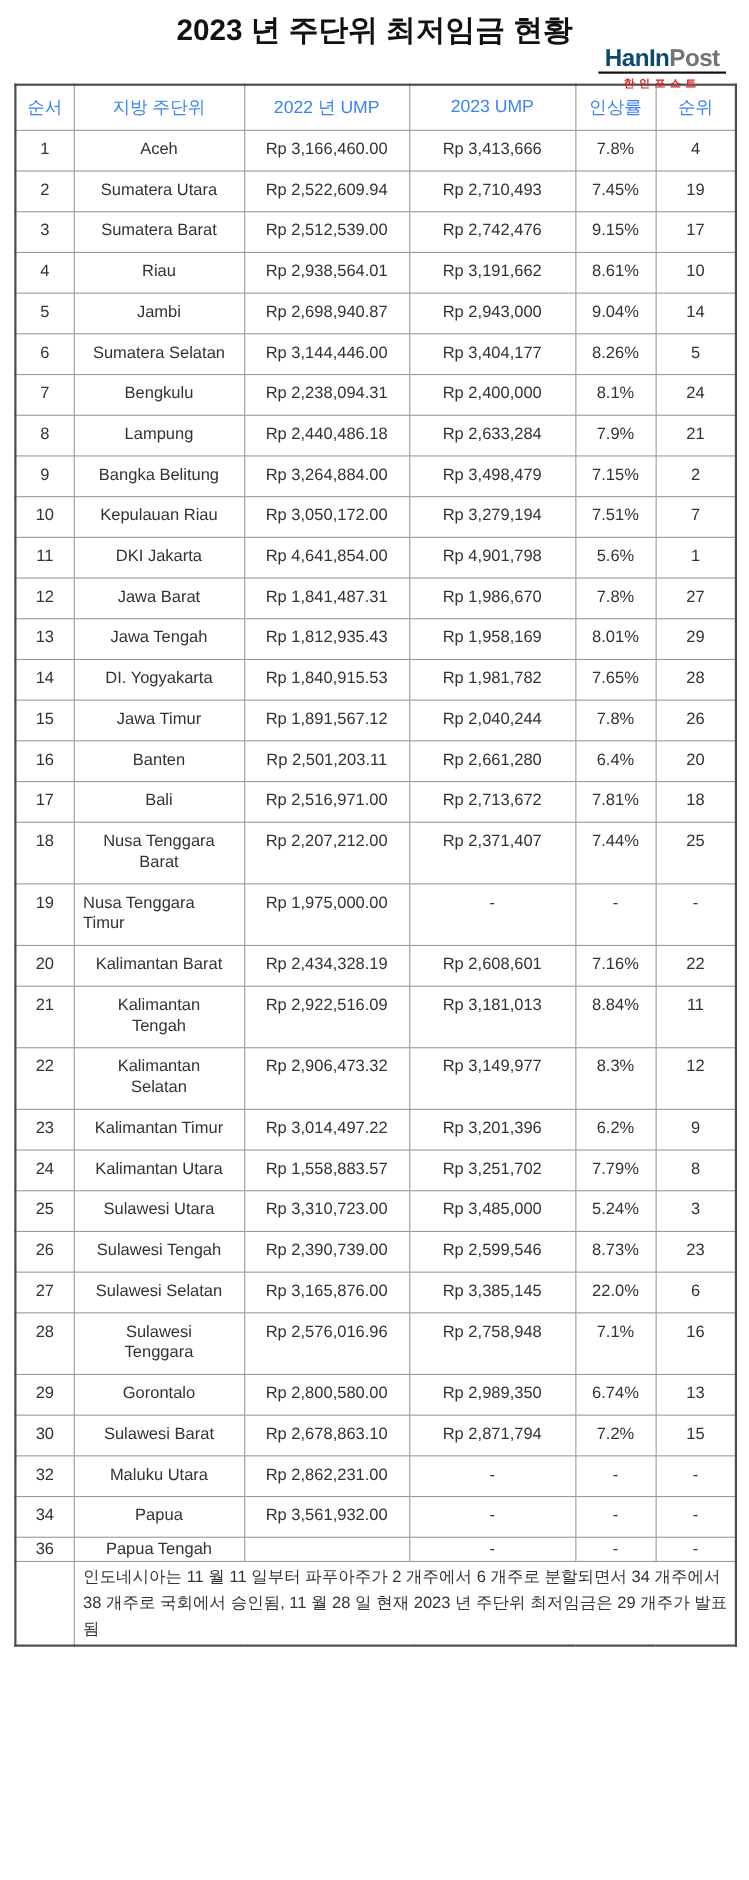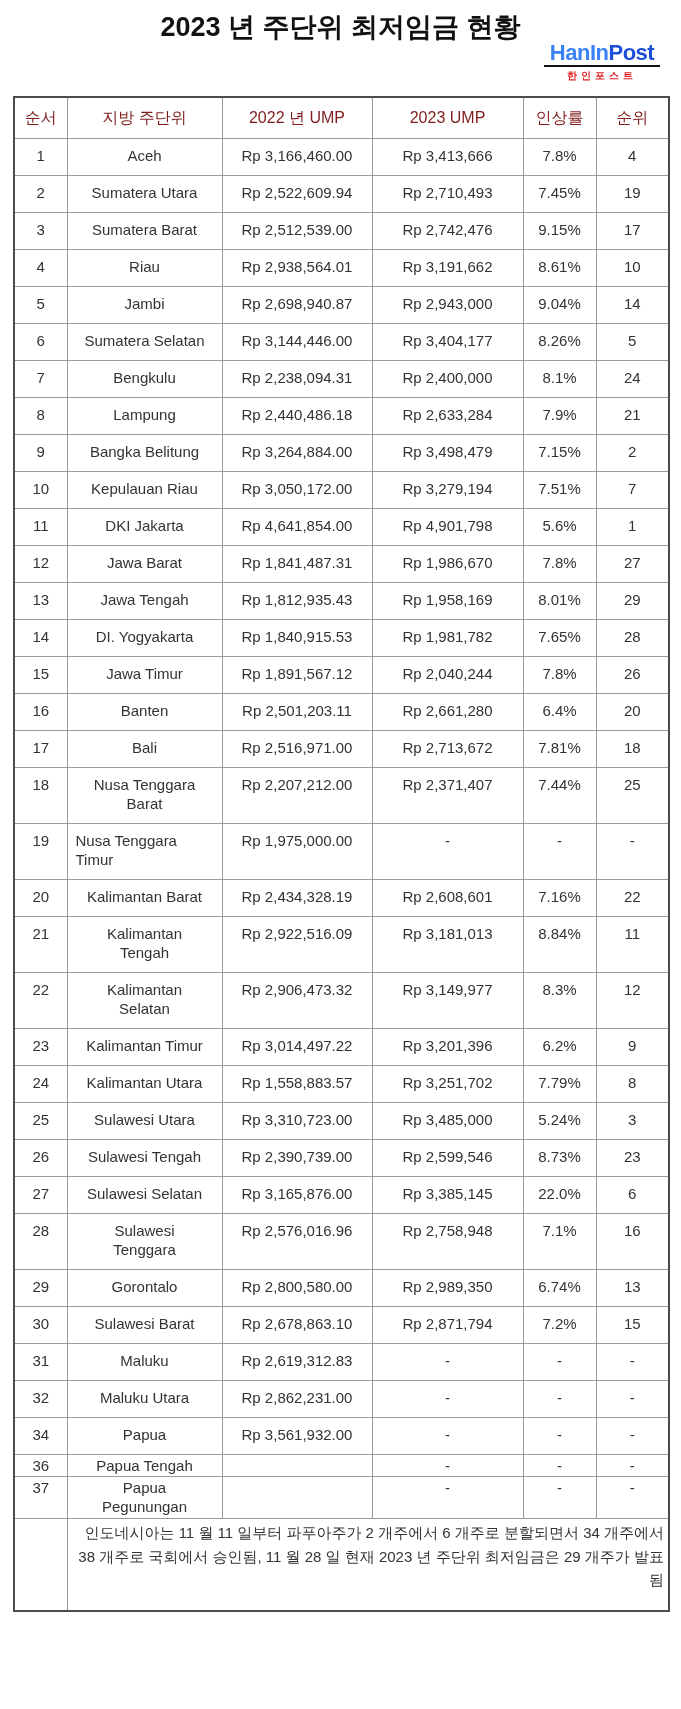--- a/index.html
+++ b/index.html
@@ -1,64 +1,64 @@
 <!DOCTYPE html>
 <html><head>
 <meta charset="utf-8">
 <style>
   html,body{margin:0;padding:0;background:#ffffff;}
   body{
     width:681px;height:1709px;
     font-family:"Liberation Sans","DejaVu Sans",sans-serif;
     color:#333;position:relative;
   }
-  .page-header{position:relative;height:96px;}
+  .page-header{position:relative;height:76px;}
   .page-title{
     text-align:center;padding-top:9px;
     font-size:27px;font-weight:800;color:#111;letter-spacing:0;
   }
   .page-subtitle{
     text-align:center;margin-top:11px;
     font-size:15px;font-weight:700;color:#222;
   }
   .brand{position:absolute;top:42px;right:19px;width:120px;text-align:center;}
   .brand-line1{font-size:22px;font-weight:800;letter-spacing:-0.5px;line-height:22px;}
-  .brand-black{color:#3b82f6;}
-  .brand-red{color:#1d4ed8;}
+  .brand-black{color:#0c4a6e;}
+  .brand-red{color:#737373;}
   .brand-rule{border:none;border-top:2.5px solid #121212;margin:1px 2px 2px 2px;}
   .brand-caption{font-size:10px;font-weight:700;color:#de2120;letter-spacing:4px;}
 
   table.ump{
     border-collapse:collapse;table-layout:fixed;
     margin-left:13px;width:655px;
     border:2px solid #4c4c4c;
     font-size:15px;color:#333;
   }
   .ump th,.ump td{
     border:1px solid #9a9a9a;
     text-align:center;
     overflow:hidden;
   }
   .ump th{
     height:36px;vertical-align:middle;
-    font-weight:400;font-size:16px;color:#7f1d1d;
+    font-weight:400;font-size:16px;color:#3b82f6;
     padding:2px;
   }
   .ump th.b{font-weight:400;}
   .ump td{
     vertical-align:top;
     padding:7px 3px 10px 3px;
     line-height:19px;
     white-space:pre-line;
   }
   tr.sm td{padding-top:1px;padding-bottom:1px;}
   tr.sm2 td{padding-top:1px;padding-bottom:2px;}
   td.left{text-align:left;padding-left:8px;}
   .ump tfoot td{
-    text-align:right;padding:2px 4px 18px 8px;
+    text-align:left;padding:2px 4px 2px 8px;
     line-height:23.5px;font-size:15px;white-space:pre-line;
   }
 </style>
 </head>
 <body>
 
 <div class="page-header">
   <div class="page-title">2023 년 주단위 최저임금 현황</div>
   <div class="brand">
     <div class="brand-line1"><span class="brand-black">HanIn</span><span class="brand-red">Post</span></div>
@@ -326,55 +326,38 @@
   </tr>
       <tr>
     <td>30</td>
     <td>Sulawesi Barat</td>
     <td>Rp 2,678,863.10</td>
     <td>Rp 2,871,794</td>
     <td>7.2%</td>
     <td>15</td>
   </tr>
       <tr>
-    <td>31</td>
-    <td>Maluku</td>
-    <td>Rp 2,619,312.83</td>
-    <td>-</td>
-    <td>-</td>
-    <td>-</td>
-  </tr>
-      <tr>
     <td>32</td>
     <td>Maluku Utara</td>
     <td>Rp 2,862,231.00</td>
     <td>-</td>
     <td>-</td>
     <td>-</td>
   </tr>
       <tr>
     <td>34</td>
     <td>Papua</td>
     <td>Rp 3,561,932.00</td>
     <td>-</td>
     <td>-</td>
     <td>-</td>
   </tr>
       <tr class="sm">
     <td>36</td>
     <td>Papua Tengah</td>
-    <td></td>
-    <td>-</td>
-    <td>-</td>
-    <td>-</td>
-  </tr>
-      <tr class="sm2">
-    <td>37</td>
-    <td>Papua
-Pegunungan</td>
     <td></td>
     <td>-</td>
     <td>-</td>
     <td>-</td>
   </tr>
     </tbody>
   <tfoot>
     <tr>
       <td></td>
       <td colspan="5">인도네시아는 11 월 11 일부터 파푸아주가 2 개주에서 6 개주로 분할되면서 34 개주에서

